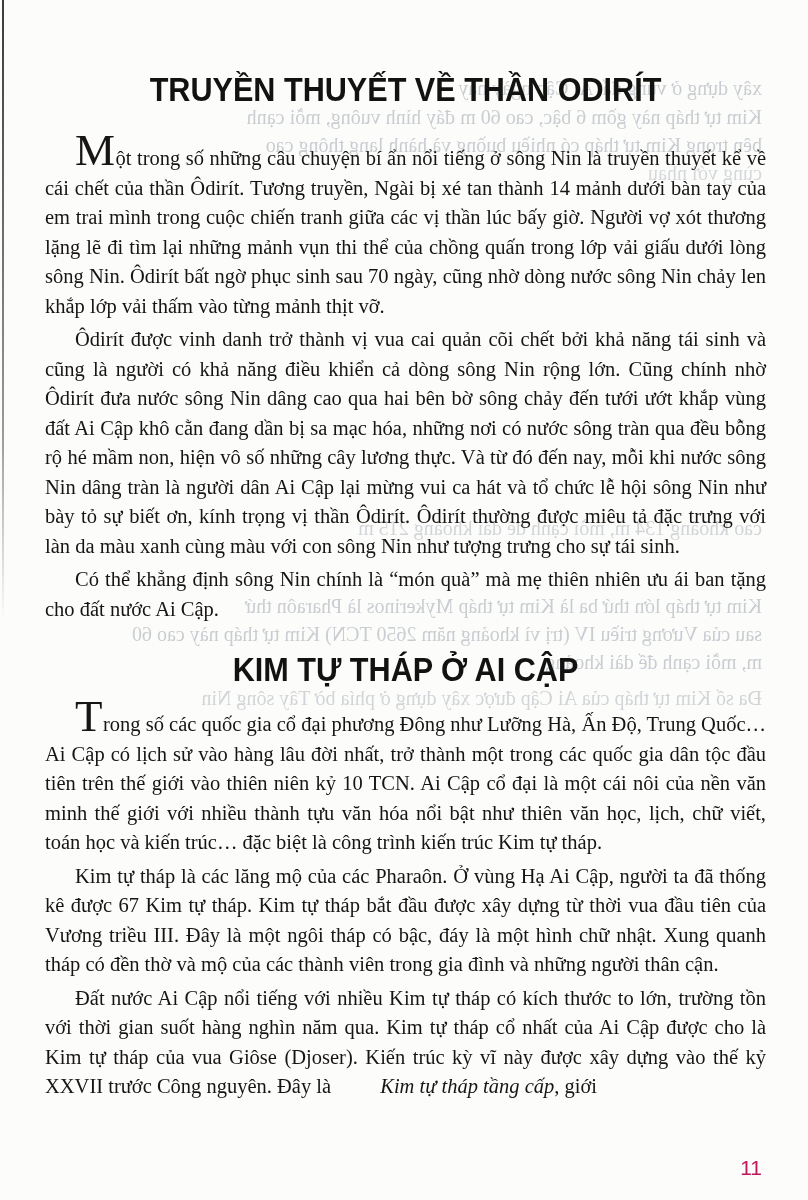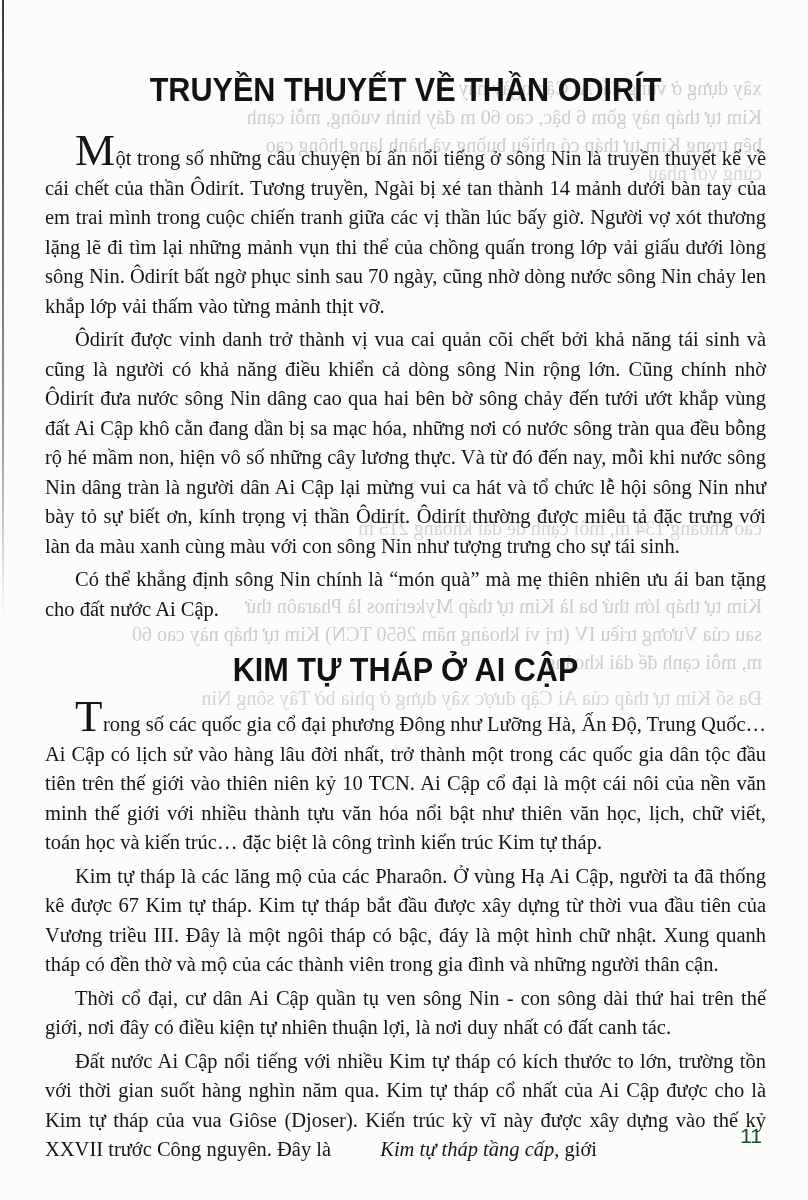--- a/index.html
+++ b/index.html
@@ -69,25 +69,25 @@
     text-indent: 30px;
   }
   p.para .dropcap {
     font-size: 45px;
     line-height: 0;
     letter-spacing: 0.5px;
   }
   p.para .it { font-style: italic; margin-left: 44px; }
   .pagenum {
     position: absolute;
-    right: 46px; bottom: 52px;
+    right: 46px; bottom: 20px;
     z-index: 2;
     font-family: "Liberation Sans", "DejaVu Sans", sans-serif;
     font-size: 21px;
-    color: #14532d;
+    color: #be185d;
   }
 </style>
 </head>
 <body>
 
 <div class="page">
 
   <div class="scan-edge"></div>
 
   <div class="ghost">
@@ -107,20 +107,19 @@
     <div id="sec0-paras">
         <p class="para"><span class="dropcap">M</span><span>ột trong số những câu chuyện bí ẩn nổi tiếng ở sông Nin là truyền thuyết kể về cái chết của thần Ôdirít. Tương truyền, Ngài bị xé tan thành 14 mảnh dưới bàn tay của em trai mình trong cuộc chiến tranh giữa các vị thần lúc bấy giờ. Người vợ xót thương lặng lẽ đi tìm lại những mảnh vụn thi thể của chồng quấn trong lớp vải giấu dưới lòng sông Nin. Ôdirít bất ngờ phục sinh sau 70 ngày, cũng nhờ dòng nước sông Nin chảy len khắp lớp vải thấm vào từng mảnh thịt vỡ.</span></p>
         <p class="para"><span>Ôdirít được vinh danh trở thành vị vua cai quản cõi chết bởi khả năng tái sinh và cũng là người có khả năng điều khiển cả dòng sông Nin rộng lớn. Cũng chính nhờ Ôdirít đưa nước sông Nin dâng cao qua hai bên bờ sông chảy đến tưới ướt khắp vùng đất Ai Cập khô cằn đang dần bị sa mạc hóa, những nơi có nước sông tràn qua đều bỗng rộ hé mầm non, hiện vô số những cây lương thực. Và từ đó đến nay, mỗi khi nước sông Nin dâng tràn là người dân Ai Cập lại mừng vui ca hát và tổ chức lễ hội sông Nin như bày tỏ sự biết ơn, kính trọng vị thần Ôdirít. Ôdirít thường được miêu tả đặc trưng với làn da màu xanh cùng màu với con sông Nin như tượng trưng cho sự tái sinh.</span></p>
         <p class="para"><span>Có thể khẳng định sông Nin chính là “món quà” mà mẹ thiên nhiên ưu ái ban tặng cho đất nước Ai Cập.</span></p>
       </div>
 
     <h1 class="sec-title title-2">KIM TỰ THÁP Ở AI CẬP</h1>
     <div id="sec1-paras">
         <p class="para"><span class="dropcap">T</span><span>rong số các quốc gia cổ đại phương Đông như Lưỡng Hà, Ấn Độ, Trung Quốc… Ai Cập có lịch sử vào hàng lâu đời nhất, trở thành một trong các quốc gia dân tộc đầu tiên trên thế giới vào thiên niên kỷ 10 TCN. Ai Cập cổ đại là một cái nôi của nền văn minh thế giới với nhiều thành tựu văn hóa nổi bật như thiên văn học, lịch, chữ viết, toán học và kiến trúc… đặc biệt là công trình kiến trúc Kim tự tháp.</span></p>
         <p class="para"><span>Kim tự tháp là các lăng mộ của các Pharaôn. Ở vùng Hạ Ai Cập, người ta đã thống kê được 67 Kim tự tháp. Kim tự tháp bắt đầu được xây dựng từ thời vua đầu tiên của Vương triều III. Đây là một ngôi tháp có bậc, đáy là một hình chữ nhật. Xung quanh tháp có đền thờ và mộ của các thành viên trong gia đình và những người thân cận.</span></p>
-        <p class="para"><span>Thời cổ đại, cư dân Ai Cập quần tụ ven sông Nin - con sông dài thứ hai trên thế giới, nơi đây có điều kiện tự nhiên thuận lợi, là nơi duy nhất có đất canh tác.</span></p>
         <p class="para"><span>Đất nước Ai Cập nổi tiếng với nhiều Kim tự tháp có kích thước to lớn, trường tồn với thời gian suốt hàng nghìn năm qua. Kim tự tháp cổ nhất của Ai Cập được cho là Kim tự tháp của vua Giôse (Djoser). Kiến trúc kỳ vĩ này được xây dựng vào thế kỷ XXVII trước Công nguyên. Đây là </span><span class="it">Kim tự tháp tầng cấp</span><span>, giới</span></p>
       </div>
   </div>
 
   <div class="pagenum">11</div>
 
 </div>
 
 </body></html>

